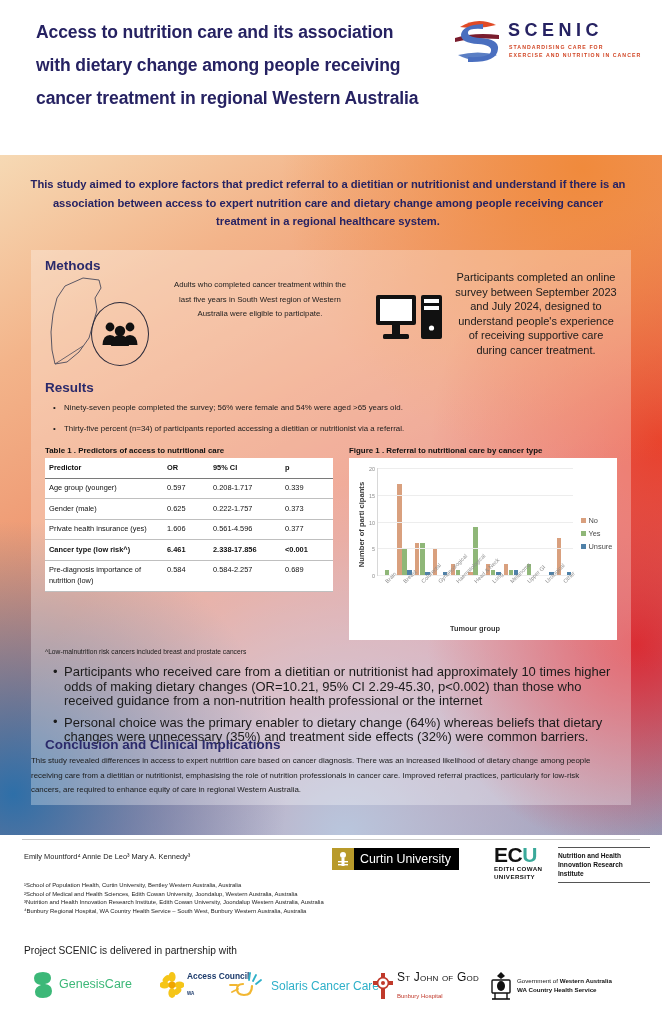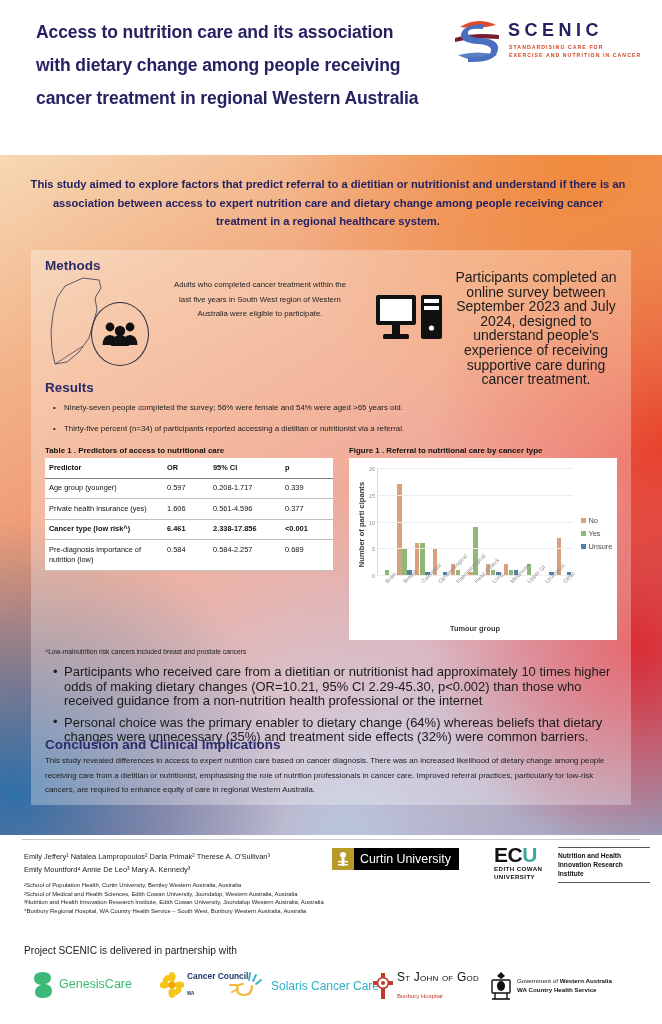--- a/index.html
+++ b/index.html
@@ -70,21 +70,21 @@
     border: 1.1px solid #2b2a3a; border-radius: 50%;
   }
   .people-icon { position: absolute; left: 70px; top: 70px; width: 38px; height: 26px; }
   .m-text-1 {
     position: absolute; left: 140px; top: 28px; width: 178px;
     text-align: center; font-size: 7.8px; line-height: 14.6px; color: #1c1c1c;
   }
   .computer-icon { position: absolute; left: 344px; top: 42px; width: 68px; height: 54px; }
   .m-text-2 {
     position: absolute; left: 424px; top: 20px; width: 162px;
-    text-align: center; font-size: 14px; line-height: 14.6px; color: #1c1c1c;
+    text-align: center; font-size: 11px; line-height: 14.6px; color: #1c1c1c;
   }
 
   
   .results-head { position: absolute; left: 14px; top: 130px; }
   .res-bullets { position: absolute; left: 20px; top: 152px; width: 565px; }
   .bullet { position: relative; padding-left: 13px; font-size: 7.9px; line-height: 12px; color: #1b1b1b; margin-bottom: 9px; }
   .bullet::before { content: "\2022"; position: absolute; left: 2px; top: -0.5px; color: #1b1b1b; }
 
   
   .table-cap {
@@ -149,21 +149,21 @@
   .lg-sw { width: 5px; height: 5px; }
   .lg-tx { font-size: 7.4px; color: #4a4a4a; }
 
   
   .low-bullets { position: absolute; left: 20px; top: 415px; width: 568px; }
   .low-bullets .bullet { font-size: 13px; line-height: 14.5px; margin-bottom: 7px; }
 
   
   .concl-head { position: absolute; left: 14px; top: 487px; }
   .concl-body {
-    position: absolute; left: 14px; top: 504px; width: 572px;
+    position: absolute; left: 0; top: 504px; width: 572px;
     font-size: 7.9px; line-height: 14.6px; color: #1b1b1b;
   }
 
   
   .footer { position: absolute; top: 835px; left: 0; width: 662px; height: 189px; background: #ffffff; }
   .fdiv { position: absolute; left: 22px; top: 4px; width: 618px; height: 0; border-top: 1px solid #c9c9c9; }
   .authors {
     position: absolute; left: 24px; top: 16px; width: 300px;
     font-size: 7.4px; line-height: 12.6px; color: #1b1b1b;
   }
@@ -274,20 +274,26 @@
             <th>95% CI</th>
             <th>p</th>
           </tr>
         </thead>
         <tbody>
           <tr>
             <td>Age group (younger)</td>
             <td>0.597</td>
             <td>0.208-1.717</td>
             <td>0.339</td>
+          </tr>
+          <tr>
+            <td>Gender (male)</td>
+            <td>0.625</td>
+            <td>0.222-1.757</td>
+            <td>0.373</td>
           </tr>
           <tr>
             <td>Private health insurance (yes)</td>
             <td>1.606</td>
             <td>0.561-4.596</td>
             <td>0.377</td>
           </tr>
           <tr class="bold">
             <td>Cancer type (low risk^)</td>
             <td>6.461</td>
@@ -419,21 +425,20 @@
       <div class="sec-head concl-head">Conclusion and Clinical Implications</div>
       <div class="concl-body">This study revealed differences in access to expert nutrition care based on cancer diagnosis. There was an increased likelihood of dietary change among people receiving care from a dietitian or nutritionist, emphasising the role of nutrition professionals in cancer care. Improved referral practices, particularly for low-risk cancers, are required to enhance equity of care in regional Western Australia.</div>
 
     </div>
   </div>
 
   <div class="footer">
     <div class="fdiv"></div>
 
     <div class="authors">
-      <div>Emily Jeffery¹ Natalea Lampropoulos² Daria Primak² Therese A. O'Sullivan³</div>
       <div>Emily Mountford⁴ Annie De Leo³ Mary A. Kennedy³</div>
     </div>
 
     <div class="affils">
       <div>¹School of Population Health, Curtin University, Bentley Western Australia, Australia</div>
       <div>²School of Medical and Health Sciences, Edith Cowan University, Joondalup, Western Australia, Australia</div>
       <div>³Nutrition and Health Innovation Research Institute, Edith Cowan University, Joondalup Western Australia, Australia</div>
       <div>⁴Bunbury Regional Hospital, WA Country Health Service – South West, Bunbury Western Australia, Australia</div>
     </div>
 
@@ -474,21 +479,21 @@
             <ellipse cx="12" cy="5" rx="3.6" ry="5"></ellipse>
               <ellipse cx="12" cy="21" rx="3.6" ry="5"></ellipse>
             <ellipse cx="4.5" cy="13" rx="5" ry="3.6"></ellipse>
               <ellipse cx="19.5" cy="13" rx="5" ry="3.6"></ellipse>
             <ellipse cx="6.5" cy="7" rx="4.4" ry="3" transform="rotate(-45 6.5 7)"></ellipse>
             <ellipse cx="17.5" cy="19" rx="4.4" ry="3" transform="rotate(-45 17.5 19)"></ellipse>
           </g>
           <circle cx="12" cy="13" r="3.4" fill="#f0a500"></circle>
         </svg>
         <span class="p-tx">
-          <span class="cc-tx" style="display:block">Cancer Council</span>
+          <span class="cc-tx" style="display:block">Access Council</span>
           <span class="cc-wa">WA</span>
         </span>
       </div>
 
       <div class="p-item" style="left:208px; top:8px;">
         <svg width="40" height="30" viewBox="0 0 40 30">
           <g stroke="#2eb0c9" stroke-width="1.8" stroke-linecap="round" fill="none">
             <path d="M22 2 L21 9"></path>
               <path d="M28 4 L25 10"></path>
               <path d="M33 9 L28 13"></path>

